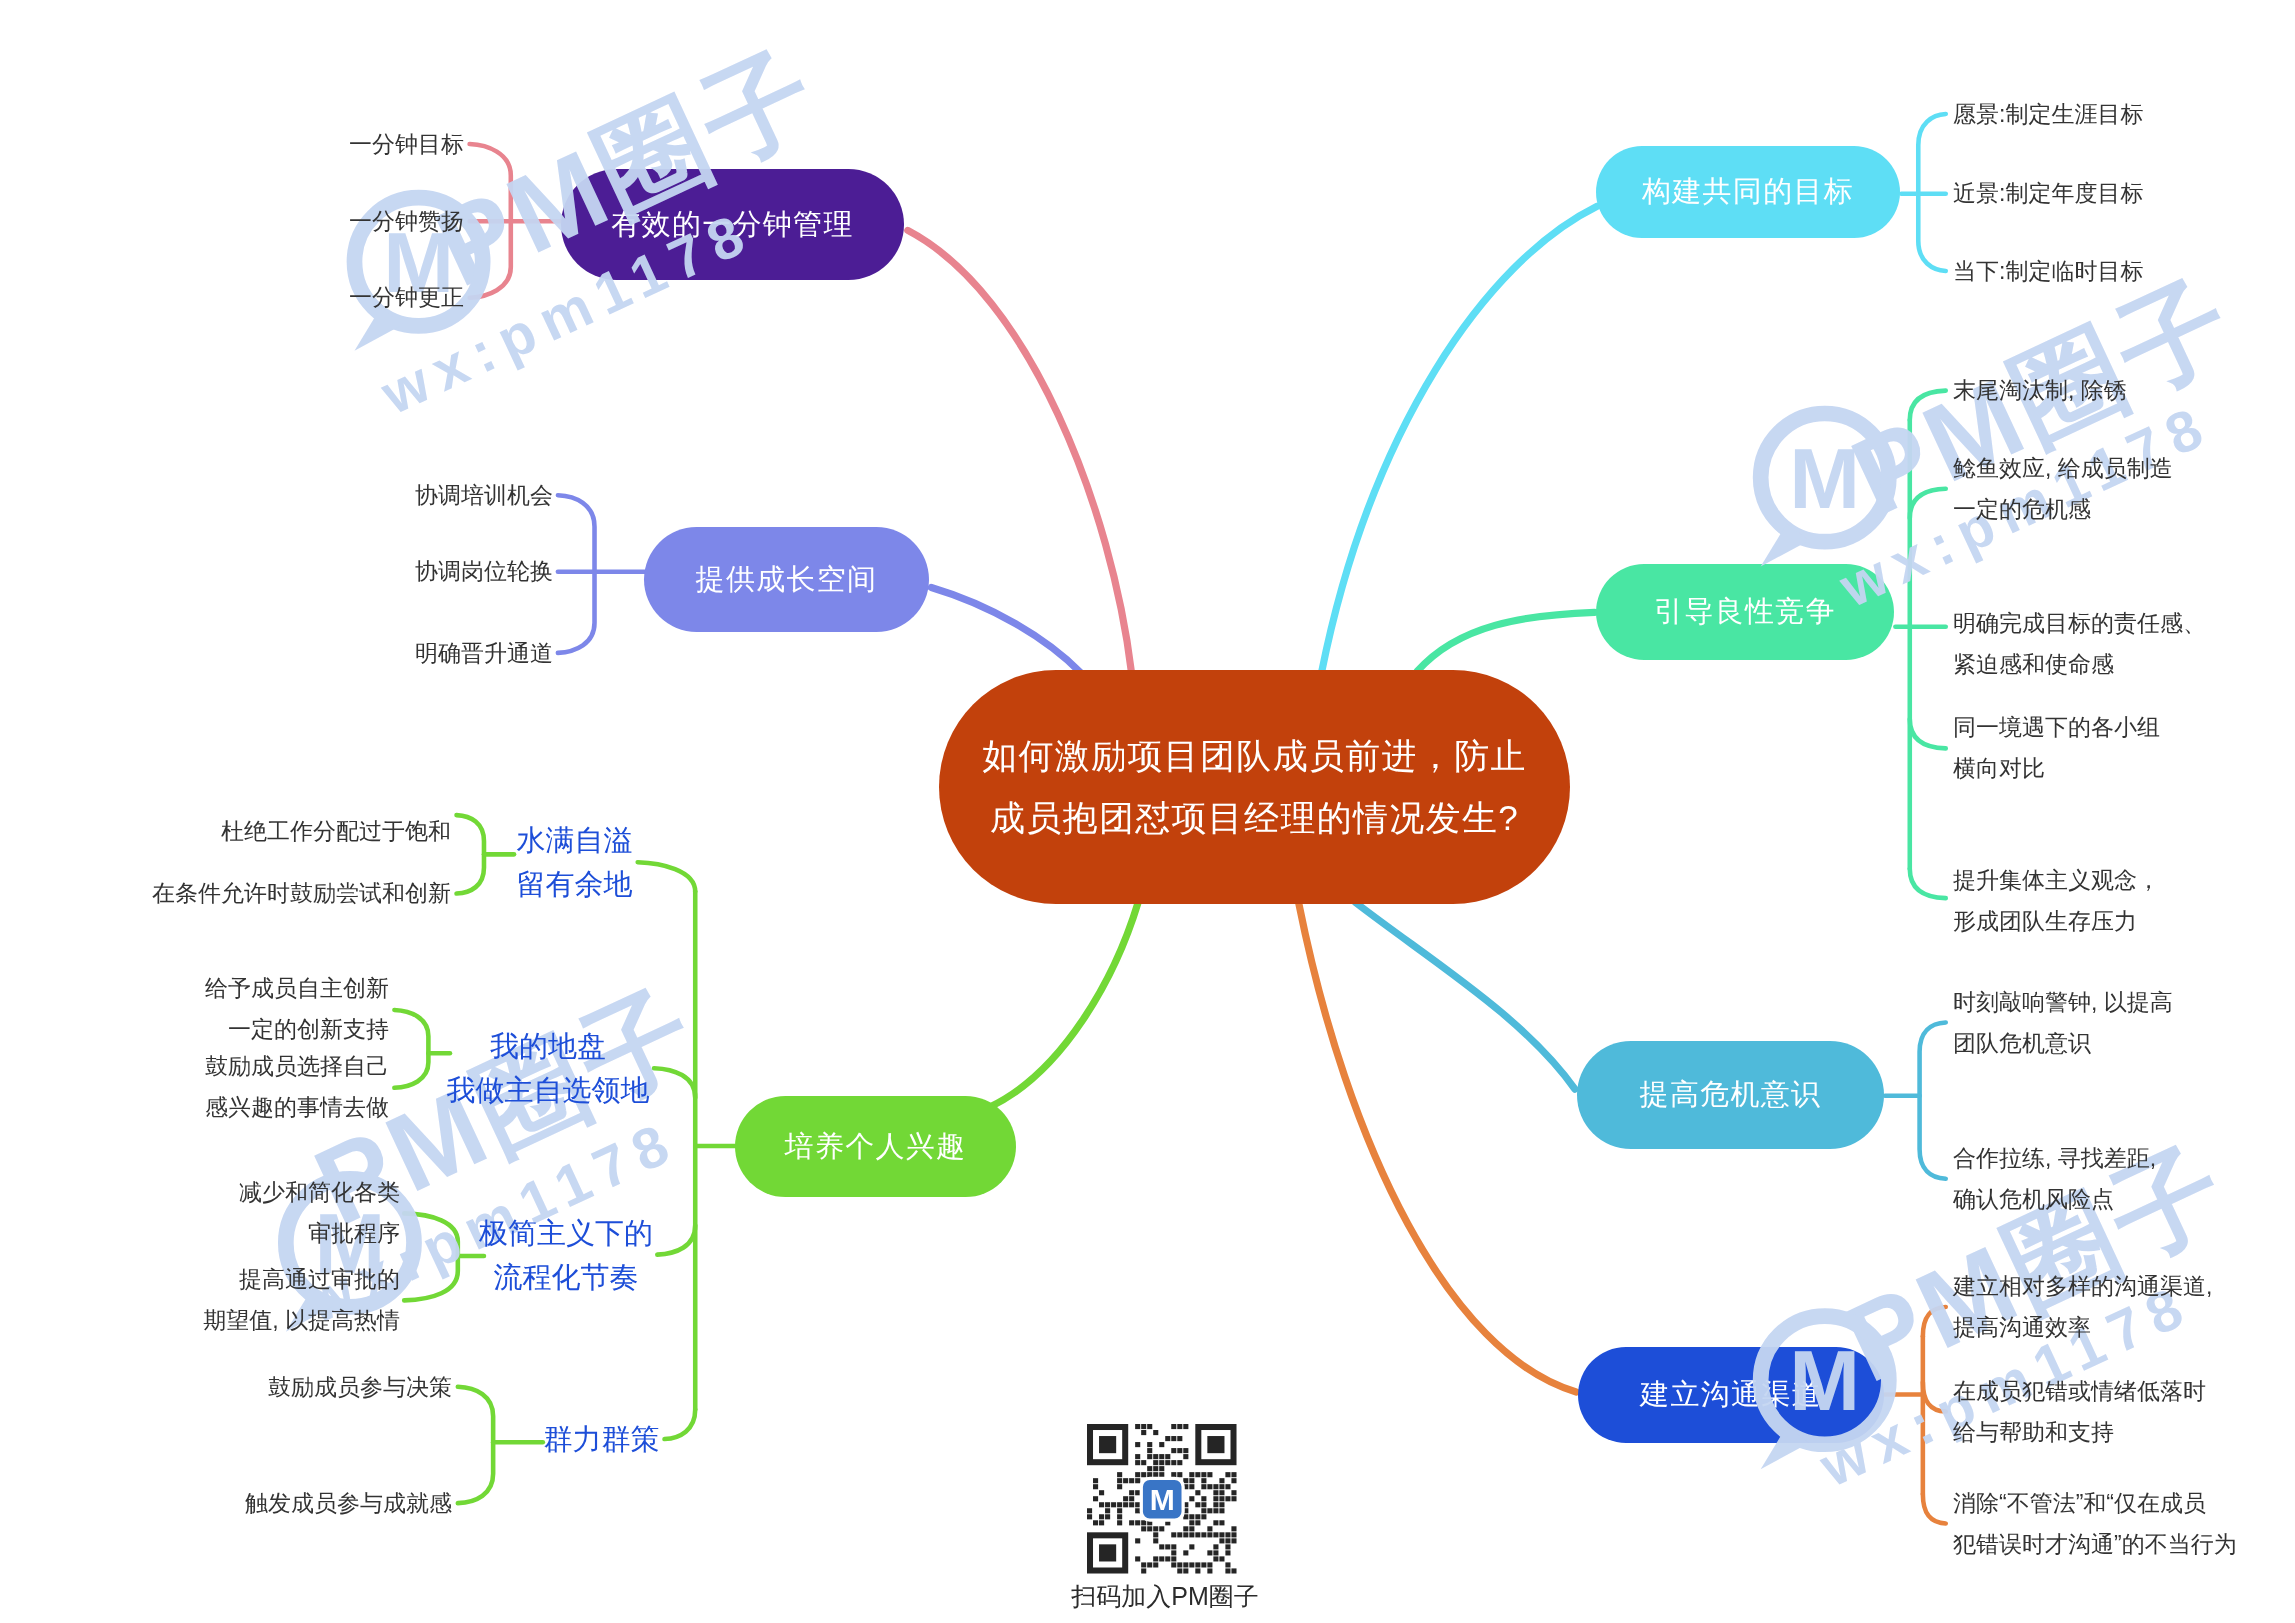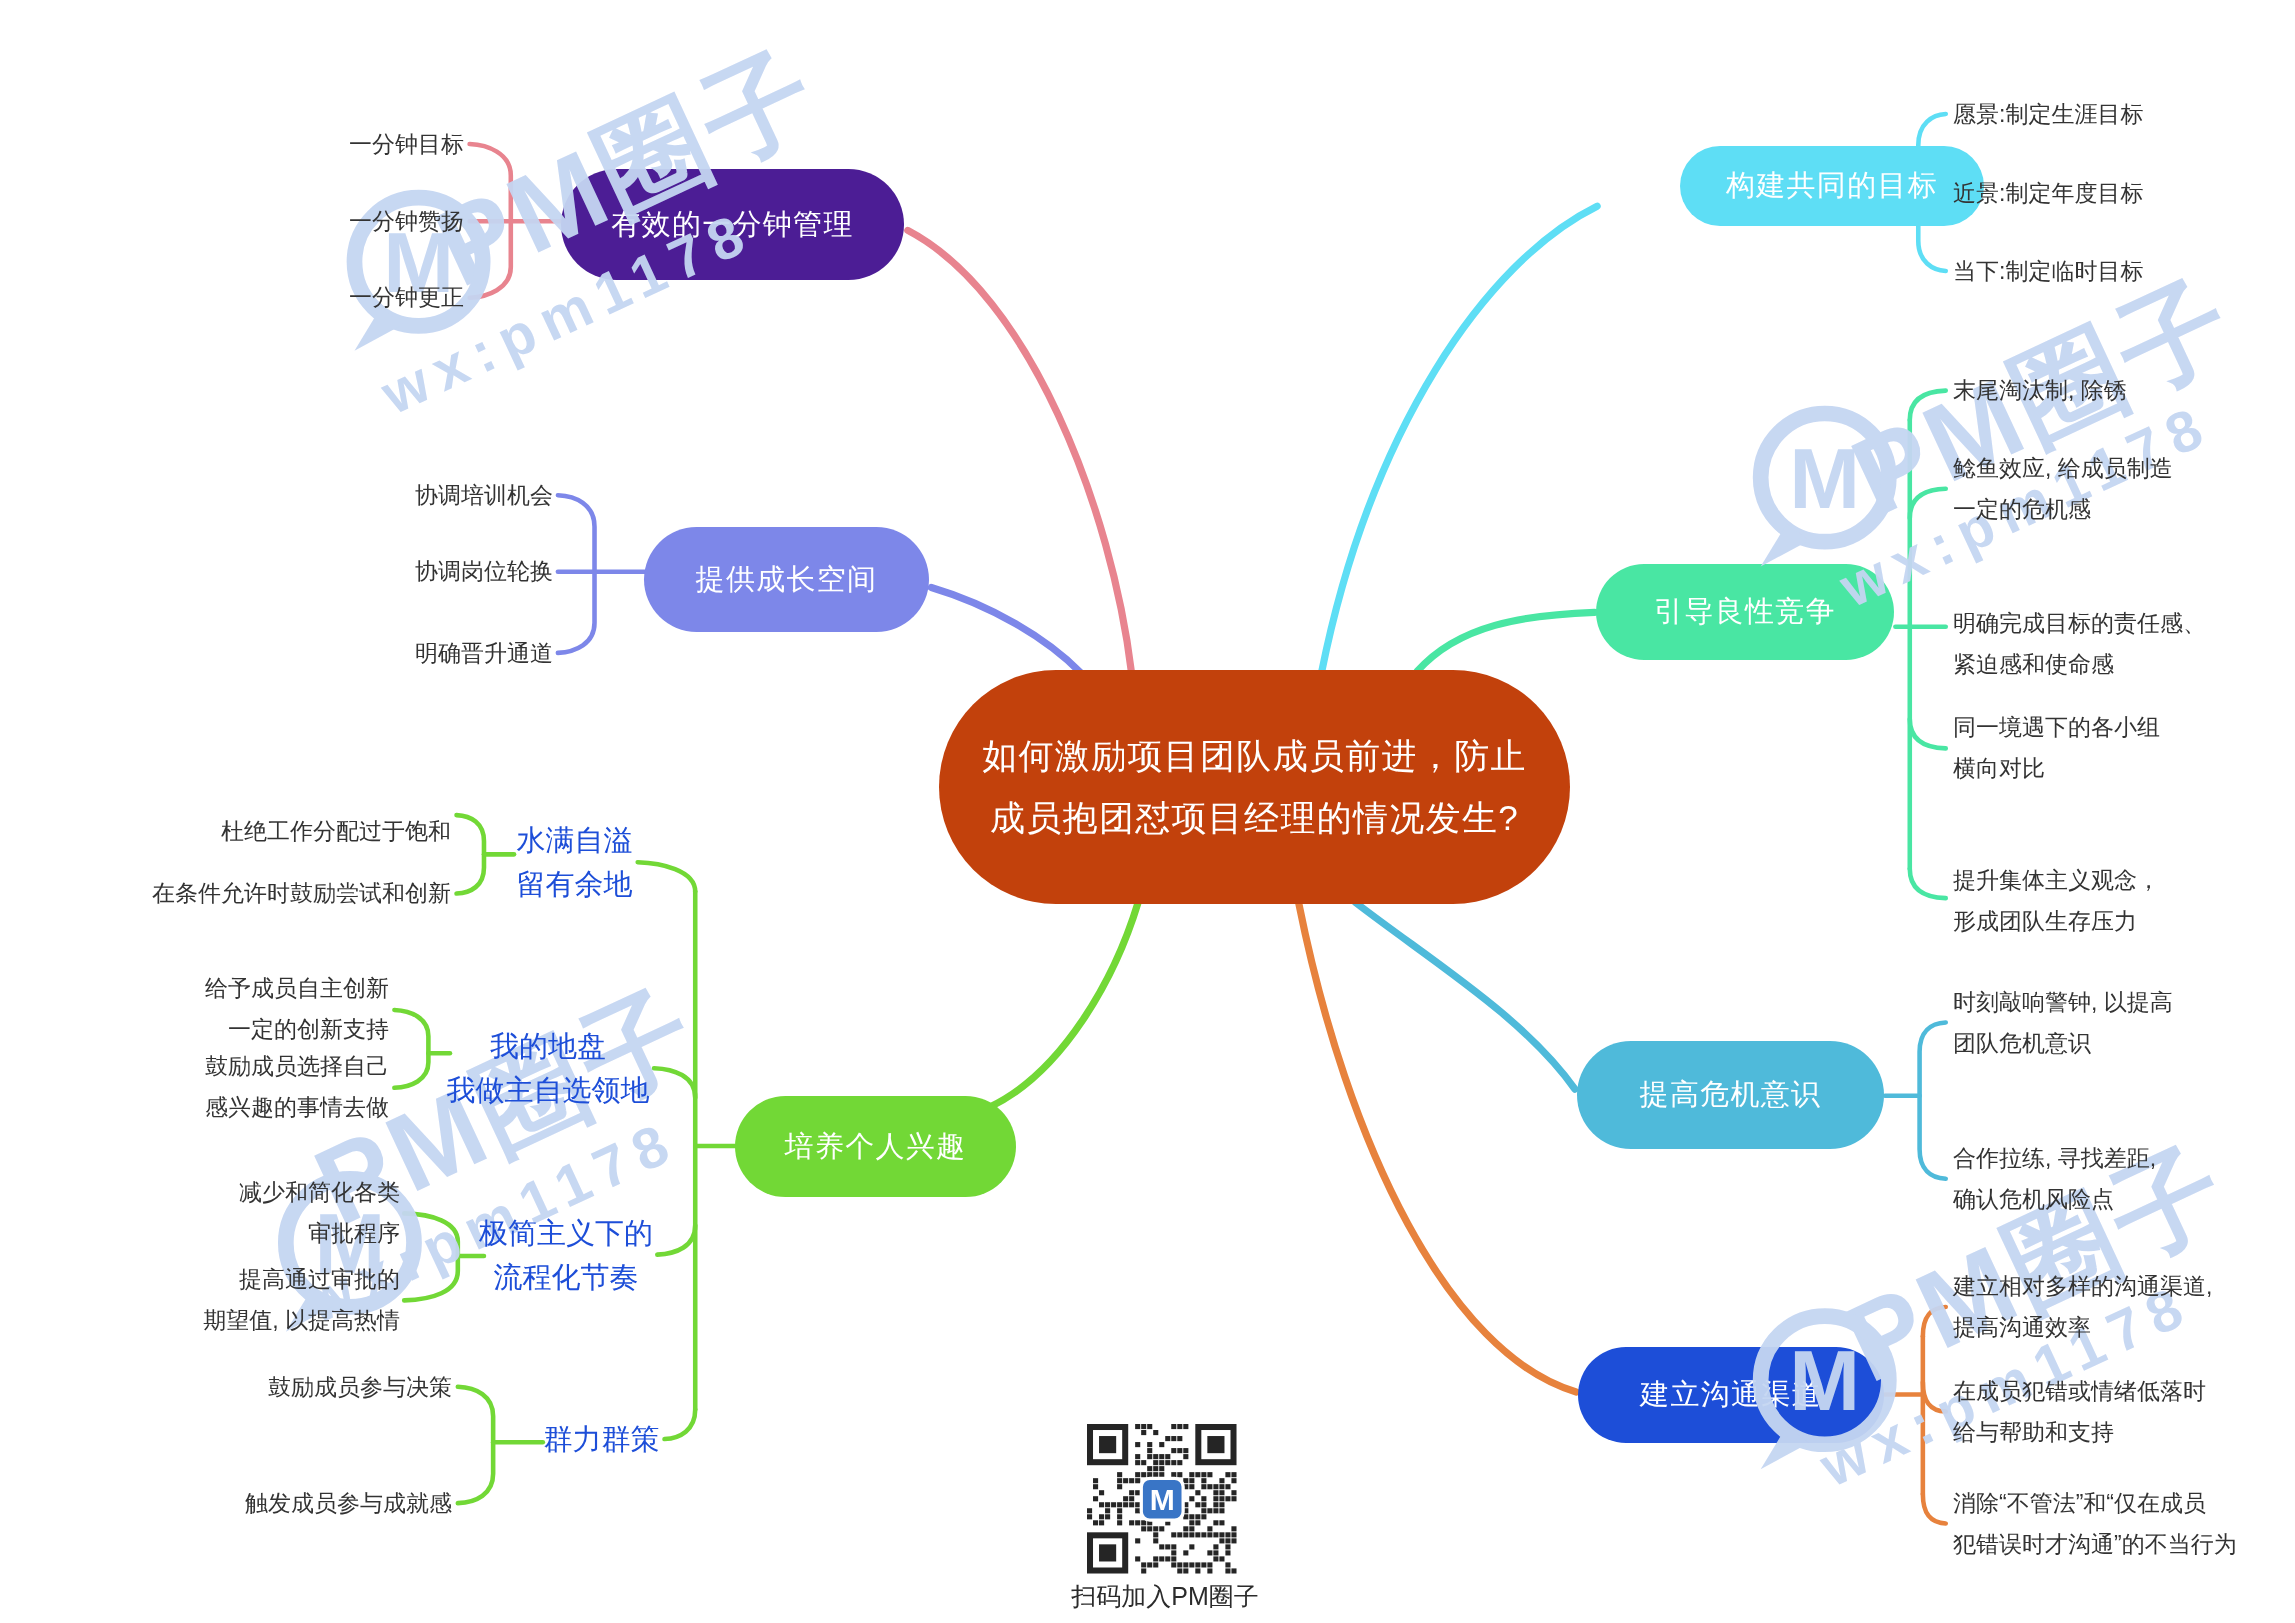--- a/index.html
+++ b/index.html
@@ -6,21 +6,21 @@
   body{width:2295px;height:1623px;font-family:"Liberation Sans","DejaVu Sans",sans-serif;}
   #canvas{position:relative;width:2295px;height:1623px;overflow:hidden;background:#fff;}
   svg.layer{position:absolute;left:0;top:0;width:2295px;height:1623px;pointer-events:none;}
   .node{position:absolute;display:flex;align-items:center;justify-content:center;
         color:#fff;border-radius:654px;letter-spacing:1.3px;z-index:2;}
   .node span{white-space:pre-line;text-align:center;}
   #n-central{left:939px;top:670px;width:631px;height:234px;font-size:35px;line-height:62px;border-radius:121px;}
   #n1{left:561px;top:169px;width:343px;height:111px;font-size:29px;}
   #n2{left:644px;top:527px;width:285px;height:105px;font-size:29px;}
   #n3{left:735px;top:1096px;width:281px;height:101px;font-size:29px;}
-  #n4{left:1680px;top:146px;width:304px;height:80px;font-size:29px;}
+  #n4{left:1596px;top:146px;width:304px;height:92px;font-size:29px;}
   #n5{left:1596px;top:564px;width:298px;height:96px;font-size:29px;}
   #n6{left:1577px;top:1041px;width:307px;height:108px;font-size:29px;}
   #n7{left:1578px;top:1347px;width:306px;height:96px;font-size:29px;}
   .child{position:absolute;font-size:23px;line-height:41px;color:#333;white-space:pre-line;z-index:3;}
   .subtopic{position:absolute;font-size:29px;line-height:44px;color:#1d4ed8;white-space:pre-line;z-index:3;}
   .ra{text-align:right;} .la{text-align:left;} .ca{text-align:center;}
   #qr-caption{position:absolute;left:1034px;top:1580px;width:262px;text-align:center;
               font-size:25px;color:#2b2b2b;z-index:3;}
   #wm-layer{z-index:2;opacity:.95;}
   #edge-layer{z-index:1;}

